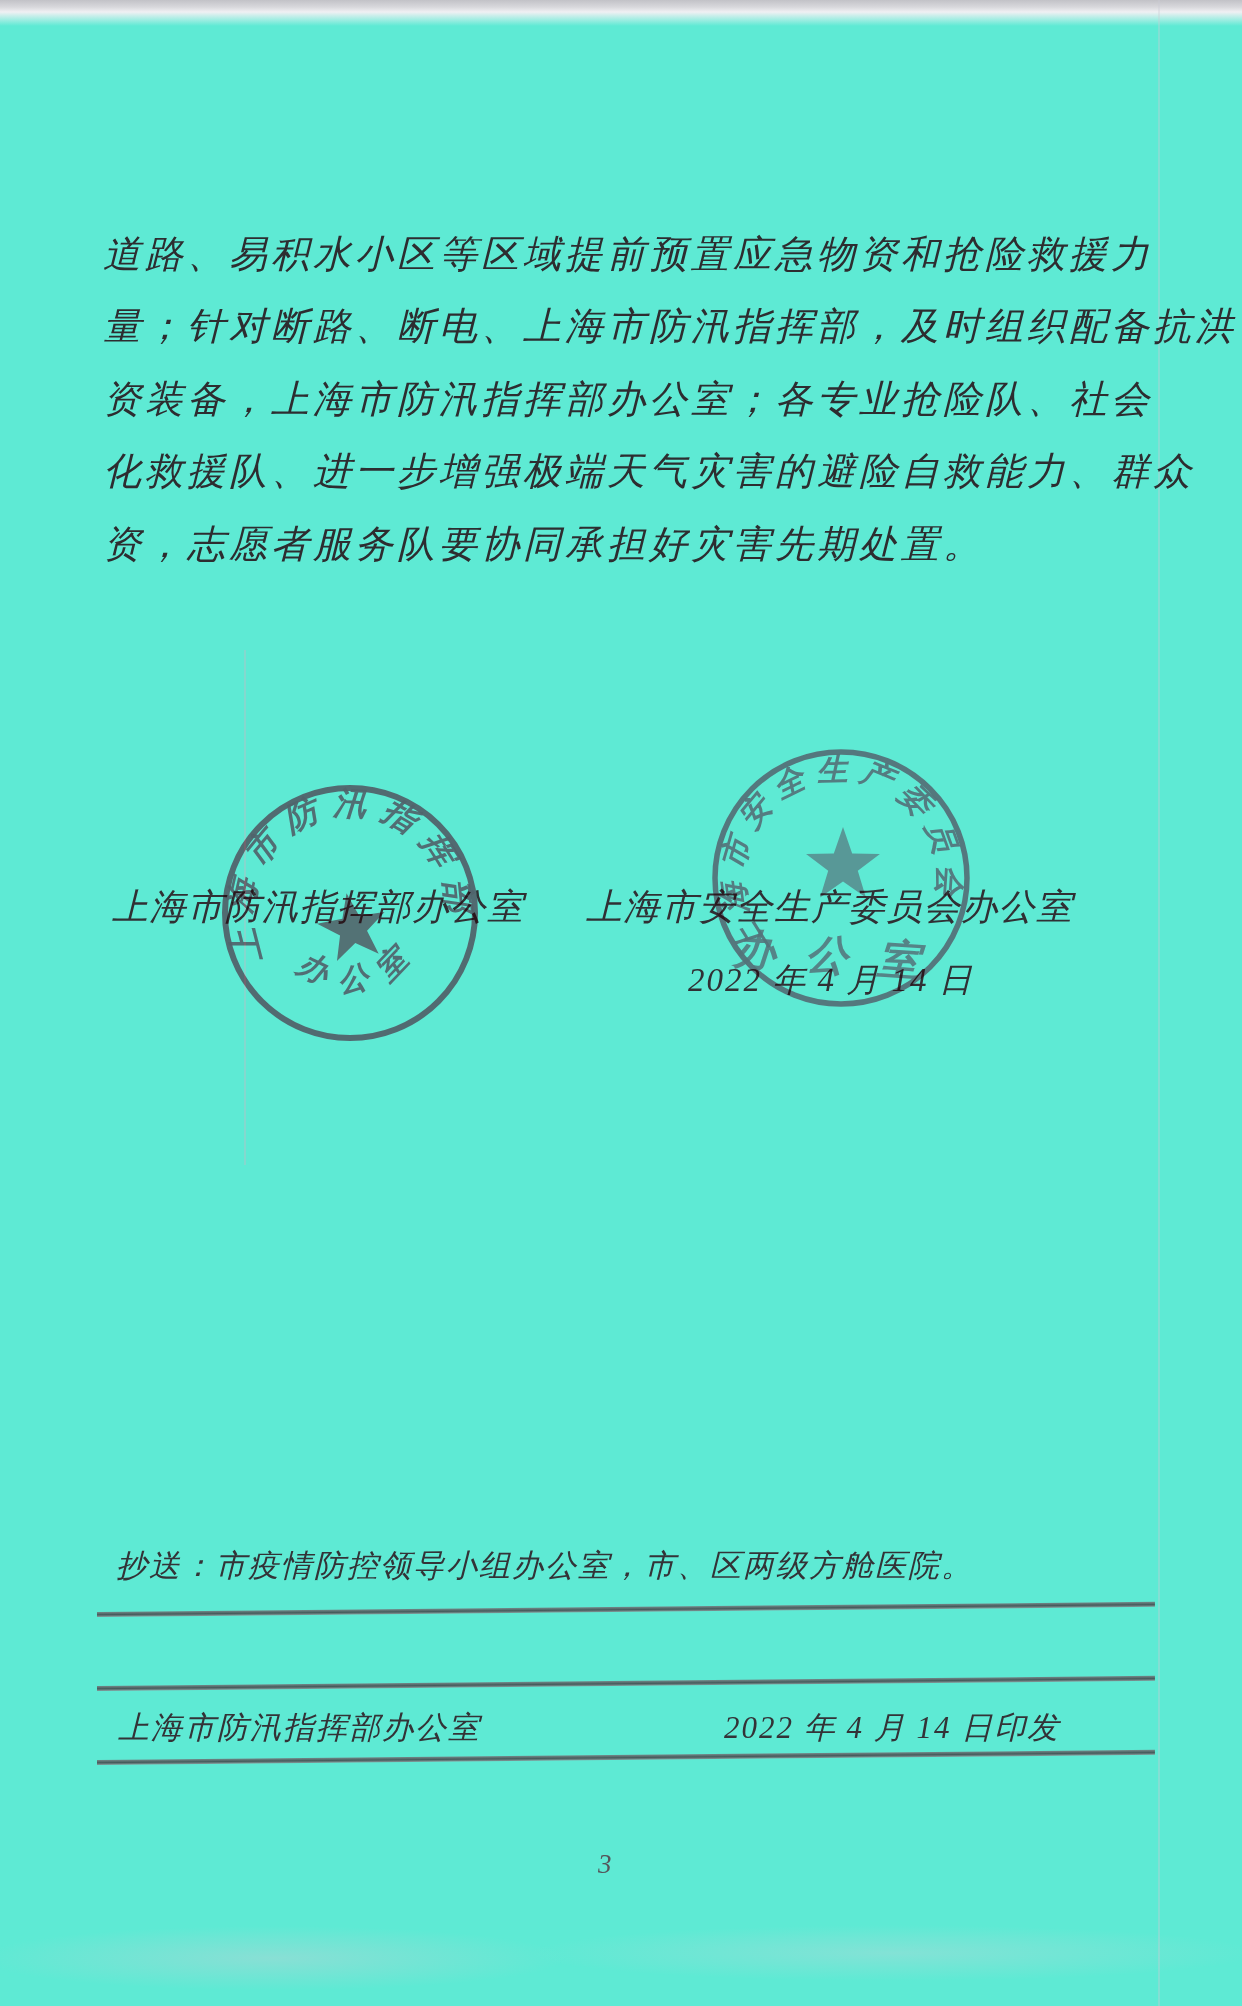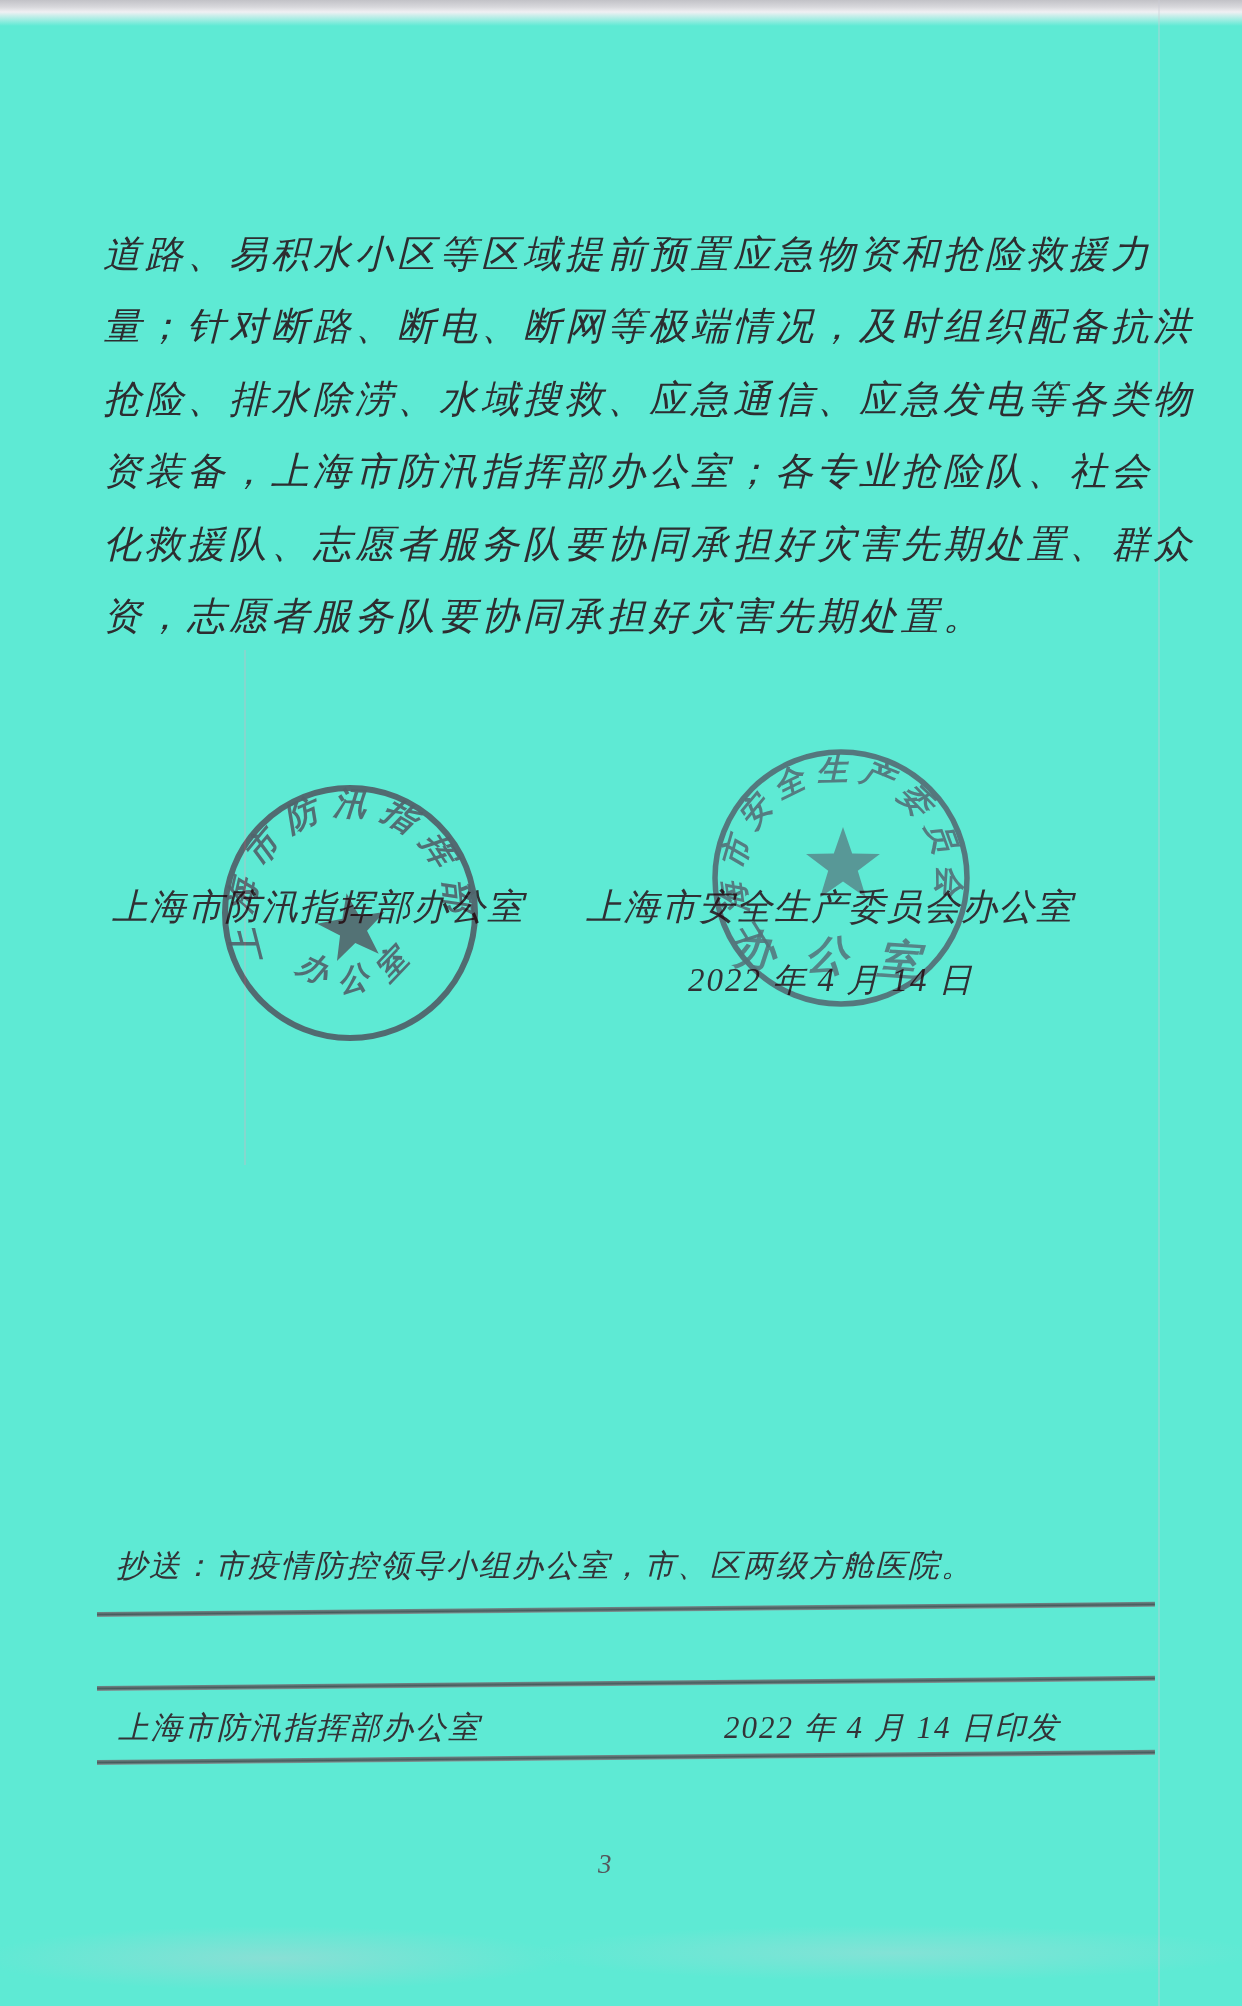--- a/index.html
+++ b/index.html
@@ -68,24 +68,23 @@
 
 <div class="page">
 
   <div class="scan-top-band"></div>
   <div class="scan-right-edge"></div>
   <div class="scan-crease"></div>
   <div class="scan-bottom-mottle"></div>
 
   <div class="body-text">
     <div>道路、易积水小区等区域提前预置应急物资和抢险救援力</div>
-    <div>量；针对断路、断电、断网等极端情况，及时组织配备抗洪</div>
-    <div>抢险、排水除涝、水域搜救、应急通信、应急发电等各类物</div>
+    <div>量；针对断路、断电、上海市防汛指挥部，及时组织配备抗洪</div>
     <div>资装备，上海市防汛指挥部办公室；各专业抢险队、社会</div>
-    <div>化救援队、志愿者服务队要协同承担好灾害先期处置、群众</div>
+    <div>化救援队、进一步增强极端天气灾害的避险自救能力、群众</div>
     <div>资，志愿者服务队要协同承担好灾害先期处置。</div>
   </div>
 
   <div class="sig sig-left">上海市防汛指挥部办公室</div>
   <div class="sig sig-right">上海市安全生产委员会办公室</div>
   <div class="sig-date">2022 年 4 月 14 日</div>
 
   <svg class="seal" style="left:210px;top:773px" width="280" height="280" viewBox="-140 -140 280 280">
     <circle class="ring ring-left" r="125"></circle>
     <g transform="rotate(-10)">

